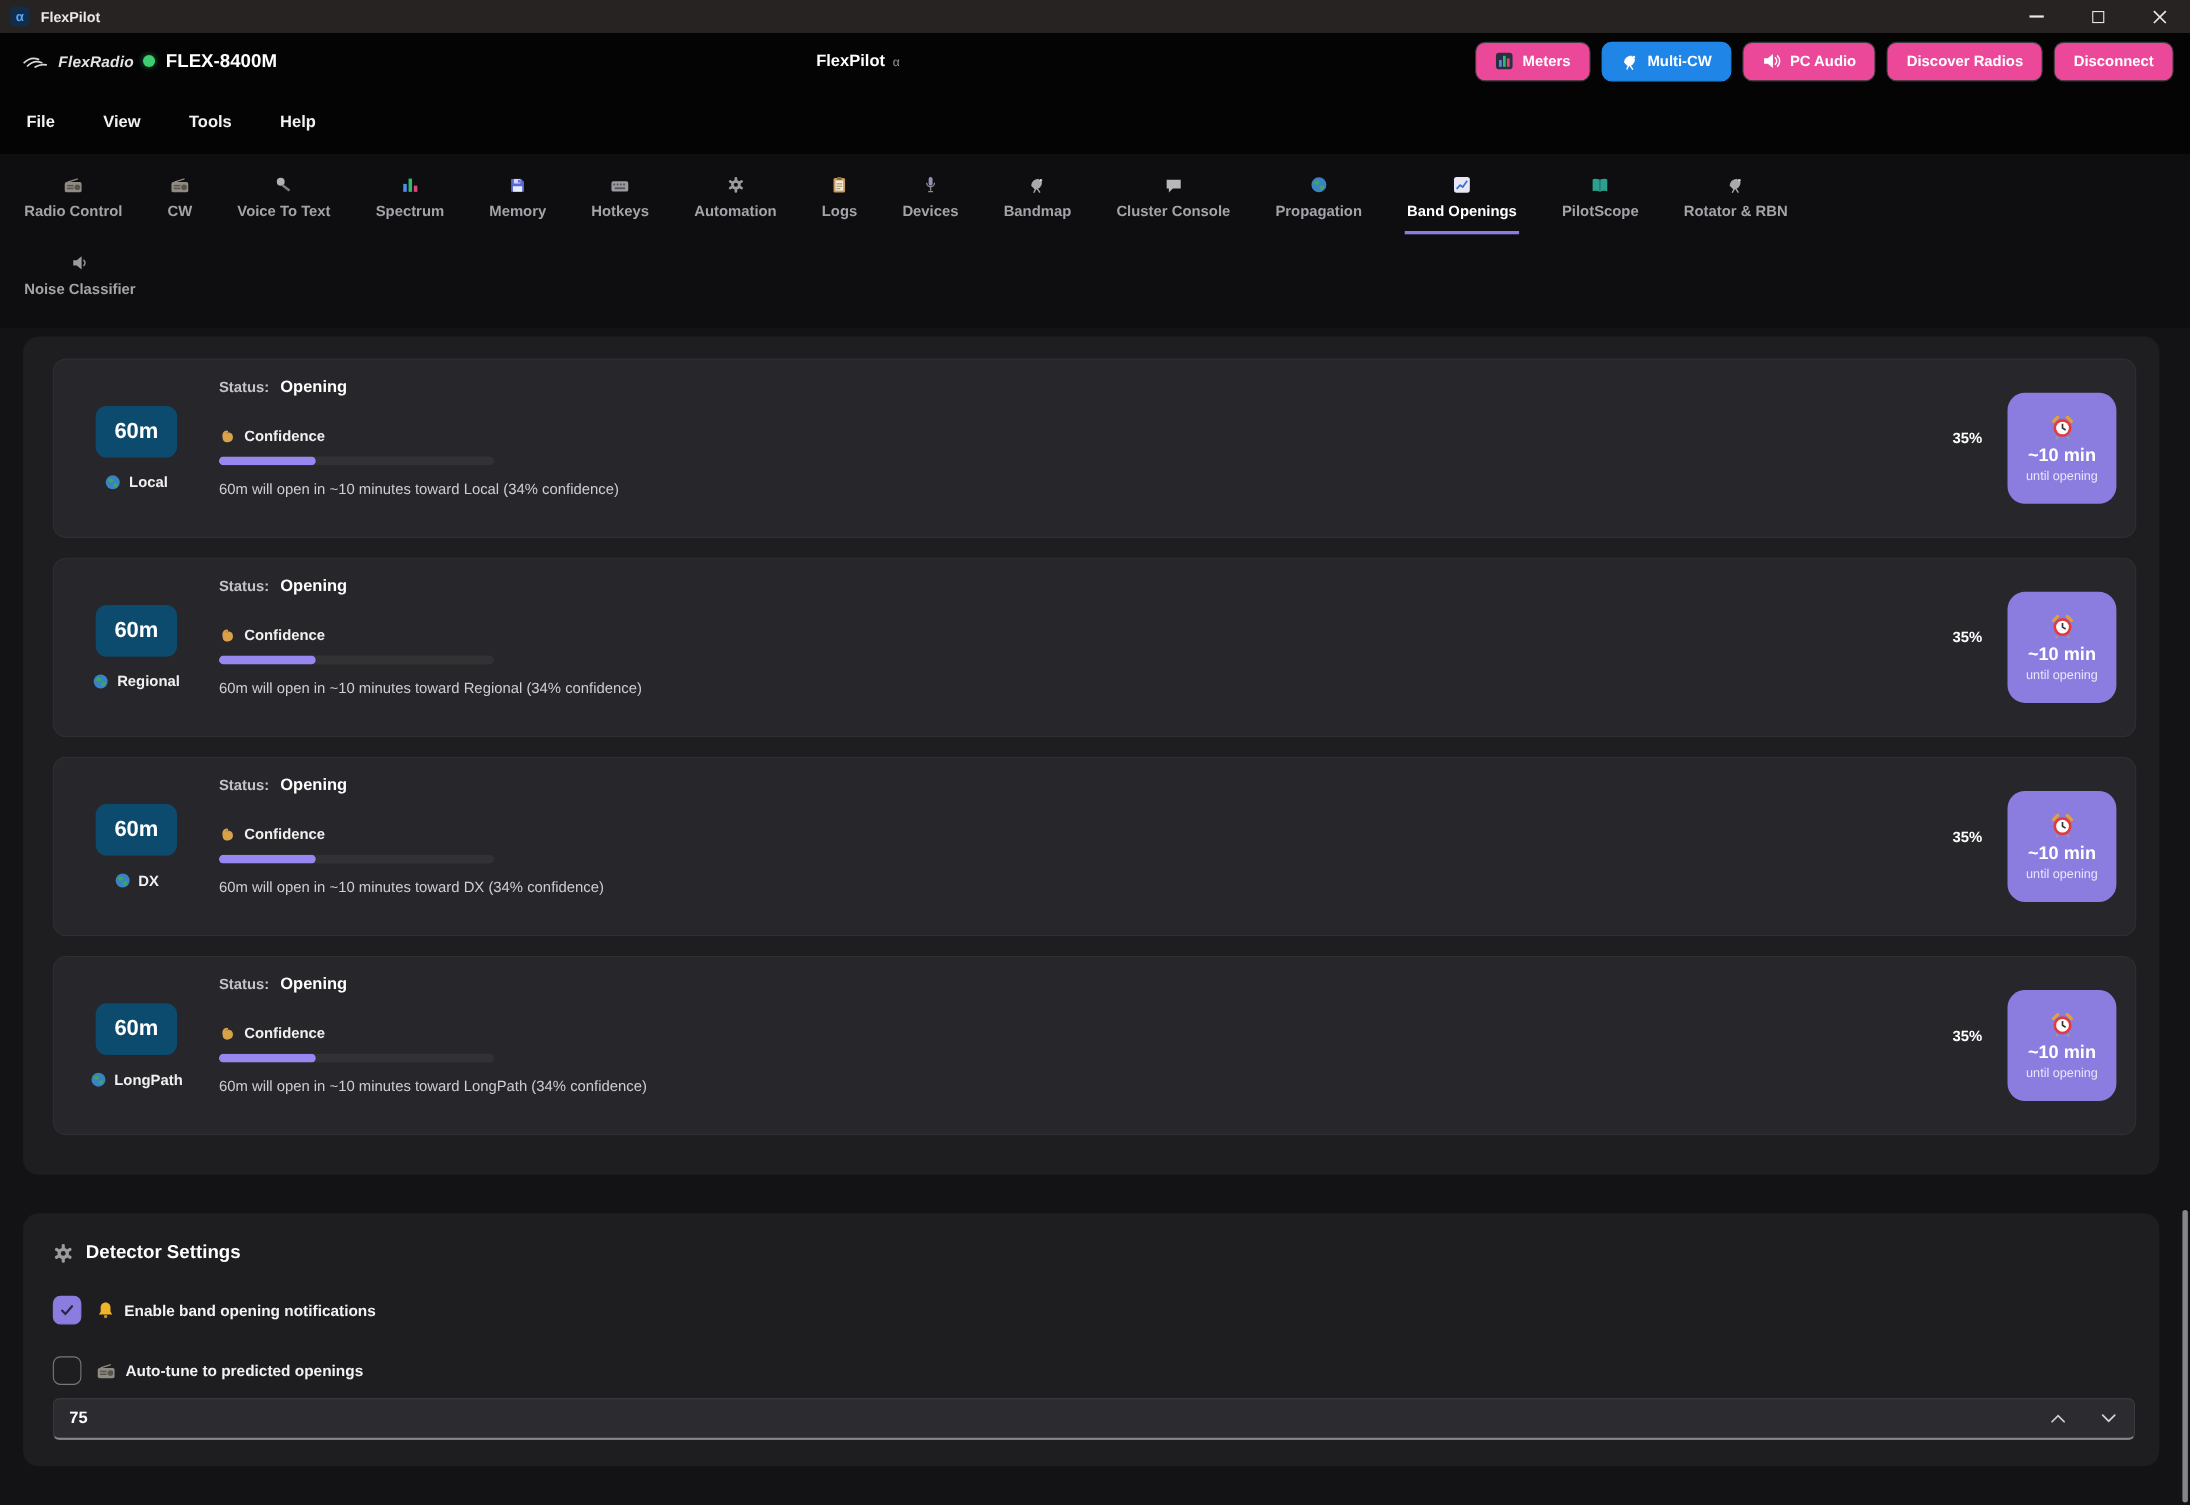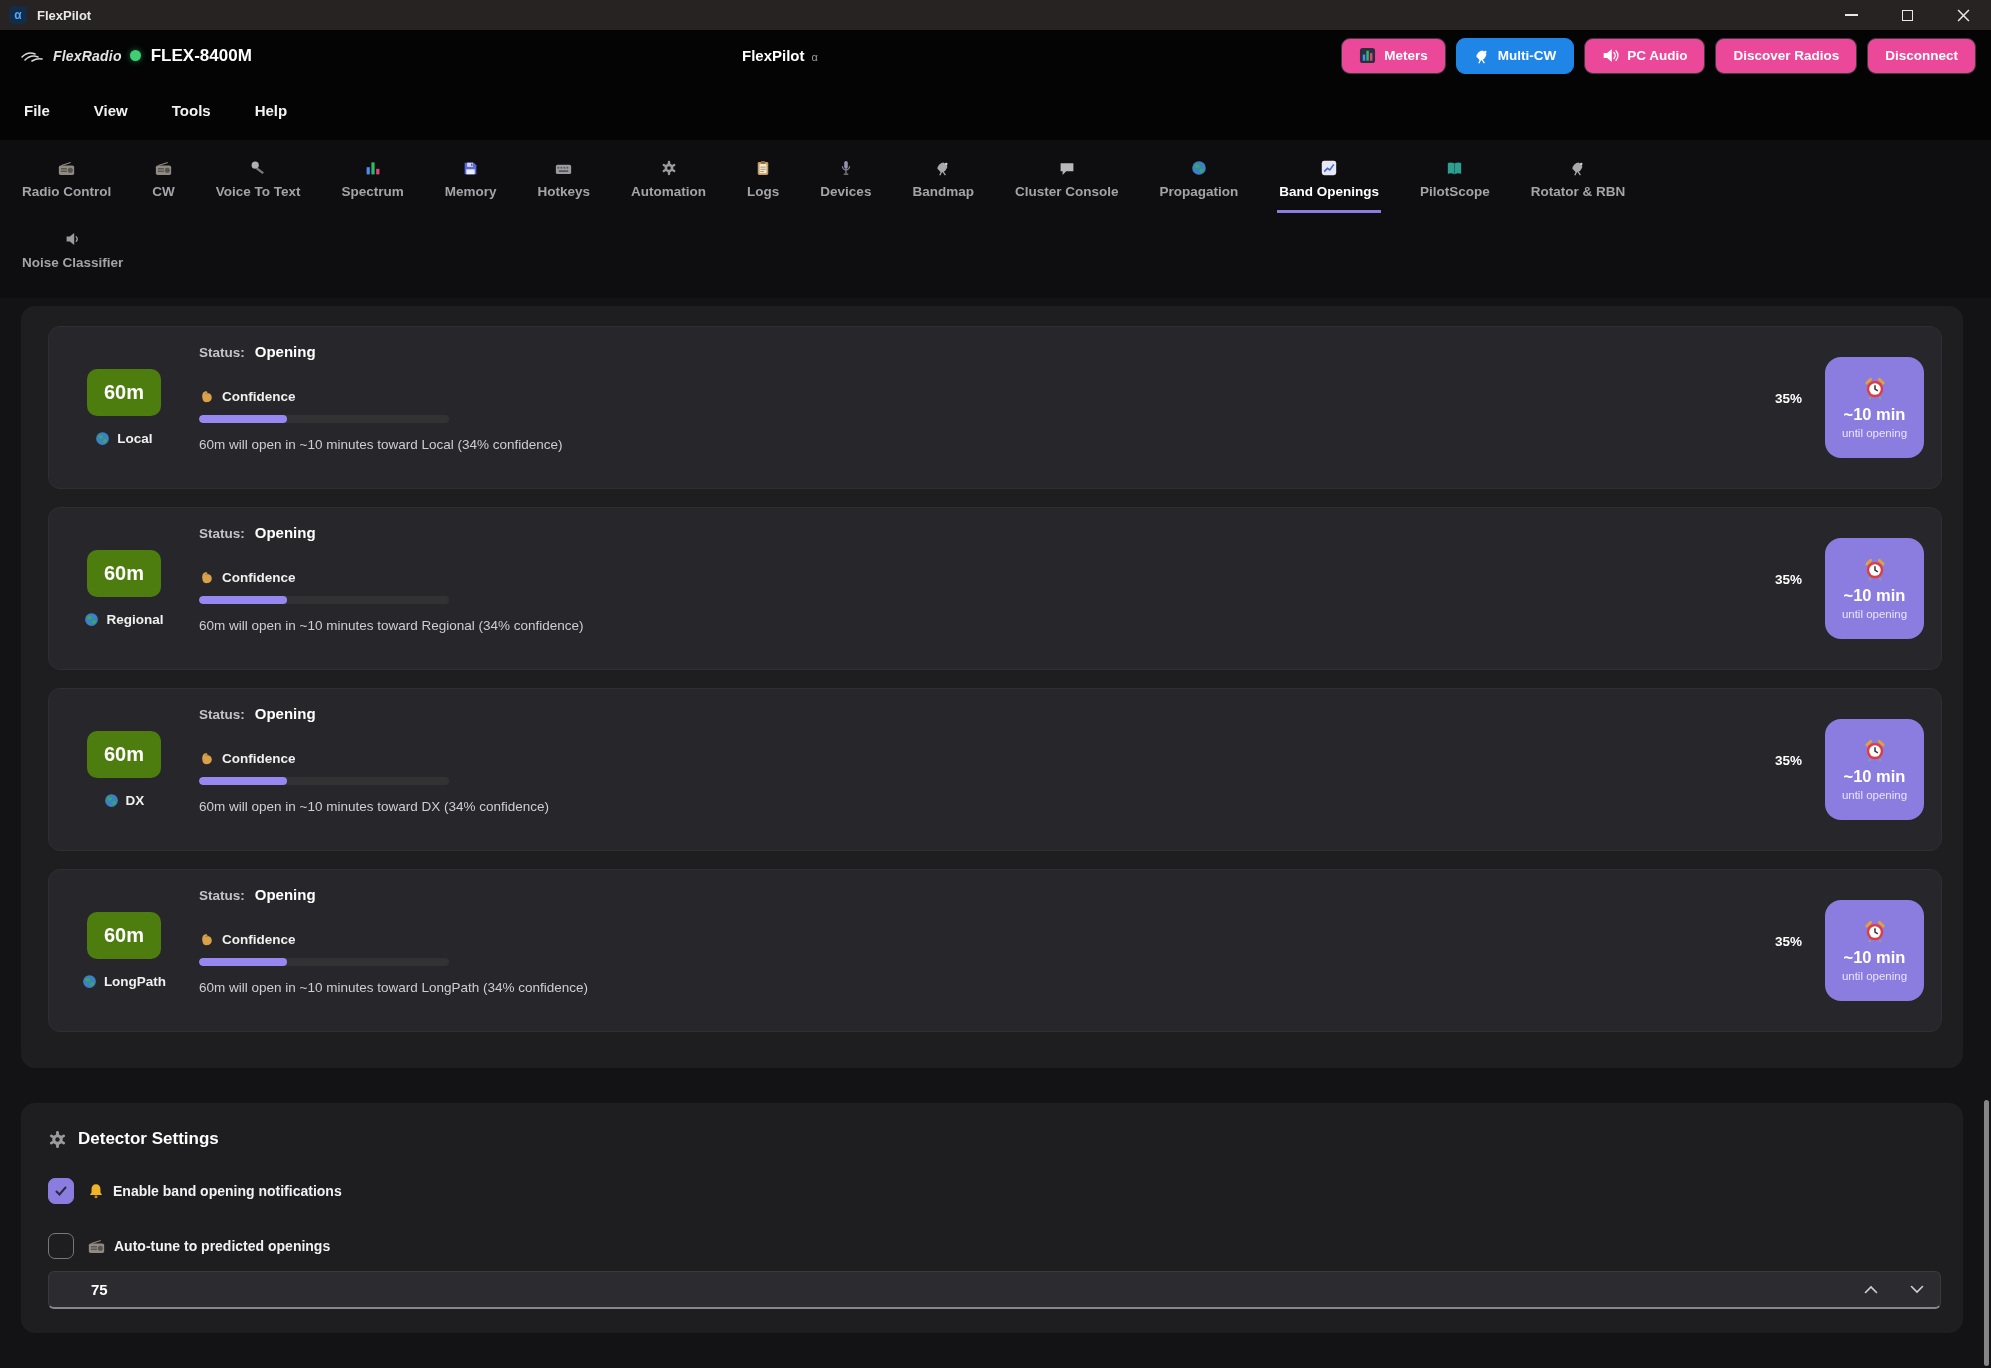--- a/index.html
+++ b/index.html
@@ -44,21 +44,21 @@
   .tabrow2 { margin-top:8px; }
   .icon { display:inline-flex; align-items:center; justify-content:center; }
   .icon svg { display:block; }
 
   
   .content { padding:8px 28px 0 21px; }
   .panel { background:#1e1e21; border-radius:14px; }
   .panel-cards { padding:20px 21px 36px 27px; display:flex; flex-direction:column; gap:18px; }
   .card { height:163px; background:#27272b; border:1px solid #2e2e33; border-radius:12px; display:flex; }
   .card-left { width:150px; display:flex; flex-direction:column; align-items:center; padding-top:42px; flex-shrink:0; }
-  .band-badge { width:74px; height:47px; border-radius:10px; background:#4d7c0f; color:#fff; font-size:20px;
+  .band-badge { width:74px; height:47px; border-radius:10px; background:#0c4a6e; color:#fff; font-size:20px;
                 font-weight:700; display:flex; align-items:center; justify-content:center; }
   .band-target { margin-top:15px; display:flex; gap:7px; font-size:13.5px; font-weight:600; color:#f0f0f0; }
   .card-main { flex:1; padding-top:16px; }
   .status-row { display:flex; align-items:baseline; gap:10px; }
   .status-label { font-size:13.5px; font-weight:600; color:#c4c4c8; }
   .status-value { font-size:15px; font-weight:700; color:#fff; }
   .conf-row { margin-top:29px; display:flex; align-items:center; gap:8px; font-size:13.5px; font-weight:600; color:#f0f0f0; }
   .progress { margin-top:11px; width:250px; height:8px; border-radius:4px; background:rgba(255,255,255,.05); overflow:hidden; }
   .progress-fill { height:100%; border-radius:4px; background:#9787f0; }
   .card-message { margin-top:14px; font-size:13.5px; font-weight:500; color:#cdcdd2; }
@@ -74,21 +74,21 @@
   .det-title { display:flex; align-items:center; gap:11px; font-size:17px; font-weight:700; color:#fff; }
   .check-row { margin-top:29px; display:flex; align-items:center; gap:14px; }
   .checkbox { width:26px; height:26px; border-radius:7px; border:1.5px solid #77777d; background:transparent;
               display:flex; align-items:center; justify-content:center; cursor:default; }
   .checkbox.checked { background:#8b7ce0; border-color:#8b7ce0; }
   .check-label { display:flex; align-items:center; gap:9px; font-size:14px; font-weight:600; color:#f2f2f2; }
   .thresh-row { margin-top:36px; display:flex; align-items:center; justify-content:space-between; }
   .thresh-label { display:flex; align-items:center; gap:9px; font-size:14px; font-weight:600; color:#f2f2f2; }
   .thresh-pct { font-size:14px; font-weight:700; color:#fff; }
   .num-input-wrap { margin-top:12px; height:38px; background:#2c2c30; border:1px solid #3a3a3e; border-bottom:2px solid #86868c;
-                    border-radius:6px; display:flex; align-items:center;padding-left:28px; }
+                    border-radius:6px; display:flex; align-items:center; }
   .num-input { flex:1; background:transparent; border:none; outline:none; color:#fff; font-size:15px; font-weight:600;
                padding:0 14px; font-family:inherit; height:100%; }
   .spin-btn { width:46px; height:100%; background:transparent; border:none; display:flex; align-items:center;
               justify-content:center; cursor:default; }
 
   .scroll-thumb { position:absolute; right:2px; top:1100px; width:5px; height:266px; border-radius:3px; background:#85858a; }
 </style>
 </head>
 <body>
 

